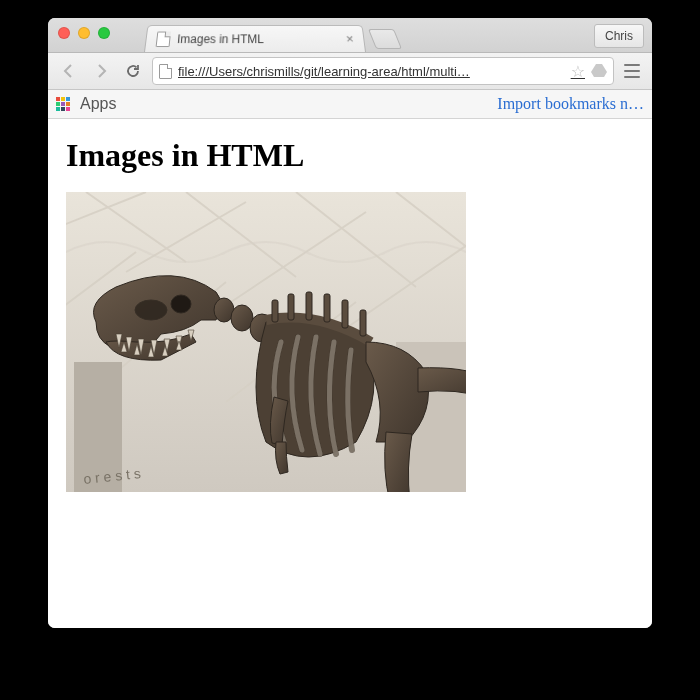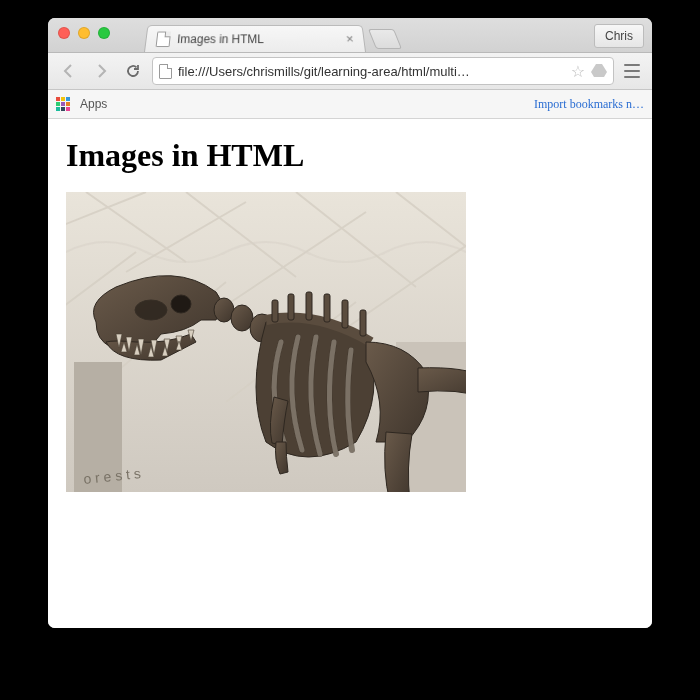--- a/index.html
+++ b/index.html
@@ -115,21 +115,21 @@
   }
   .navbtn.active { color:#6b6b6b; }
   .omnibox {
     flex: 1; height: 26px;
     background: #fff;
     border: 1px solid #c3c3c3;
     border-radius: 4px;
     display: flex; align-items: center;
     padding: 0 6px; gap: 6px;
     font-size: 13px; color:#333;
-    overflow: hidden; white-space: nowrap;
+    overflow: hidden; white-space: nowrap; text-decoration: underline;
   }
   .omnibox .doc-icon {
     width: 11px; height: 13px;
     border: 1px solid #9a9a9a; border-radius: 1px;
     position: relative; flex-shrink:0;
   }
   .omnibox .doc-icon::after{
     content:""; position:absolute; right:-1px; top:-1px;
     width:4px; height:4px; background:#fff;
     border-left:1px solid #9a9a9a; border-bottom:1px solid #9a9a9a;
@@ -146,21 +146,21 @@
     width: 16px; height: 2px; background:#7a7a7a; border-radius:1px;
   }
 
   
   .bookbar {
     height: 28px;
     background: #f6f6f6;
     border-bottom: 1px solid #d4d4d4;
     display: flex; align-items: center;
     padding: 0 8px; gap: 10px;
-    font-size: 12px; color:#555;
+    font-size: 16px; color:#555;
     white-space: nowrap; overflow:hidden;
   }
   .apps-icon {
     width:14px; height:14px;
     display:grid; grid-template-columns:repeat(3,1fr);
     grid-template-rows:repeat(3,1fr); gap:1px;
   }
   .apps-icon span:nth-child(1){background:#e74c3c;}
   .apps-icon span:nth-child(2){background:#f1c40f;}
   .apps-icon span:nth-child(3){background:#3498db;}

